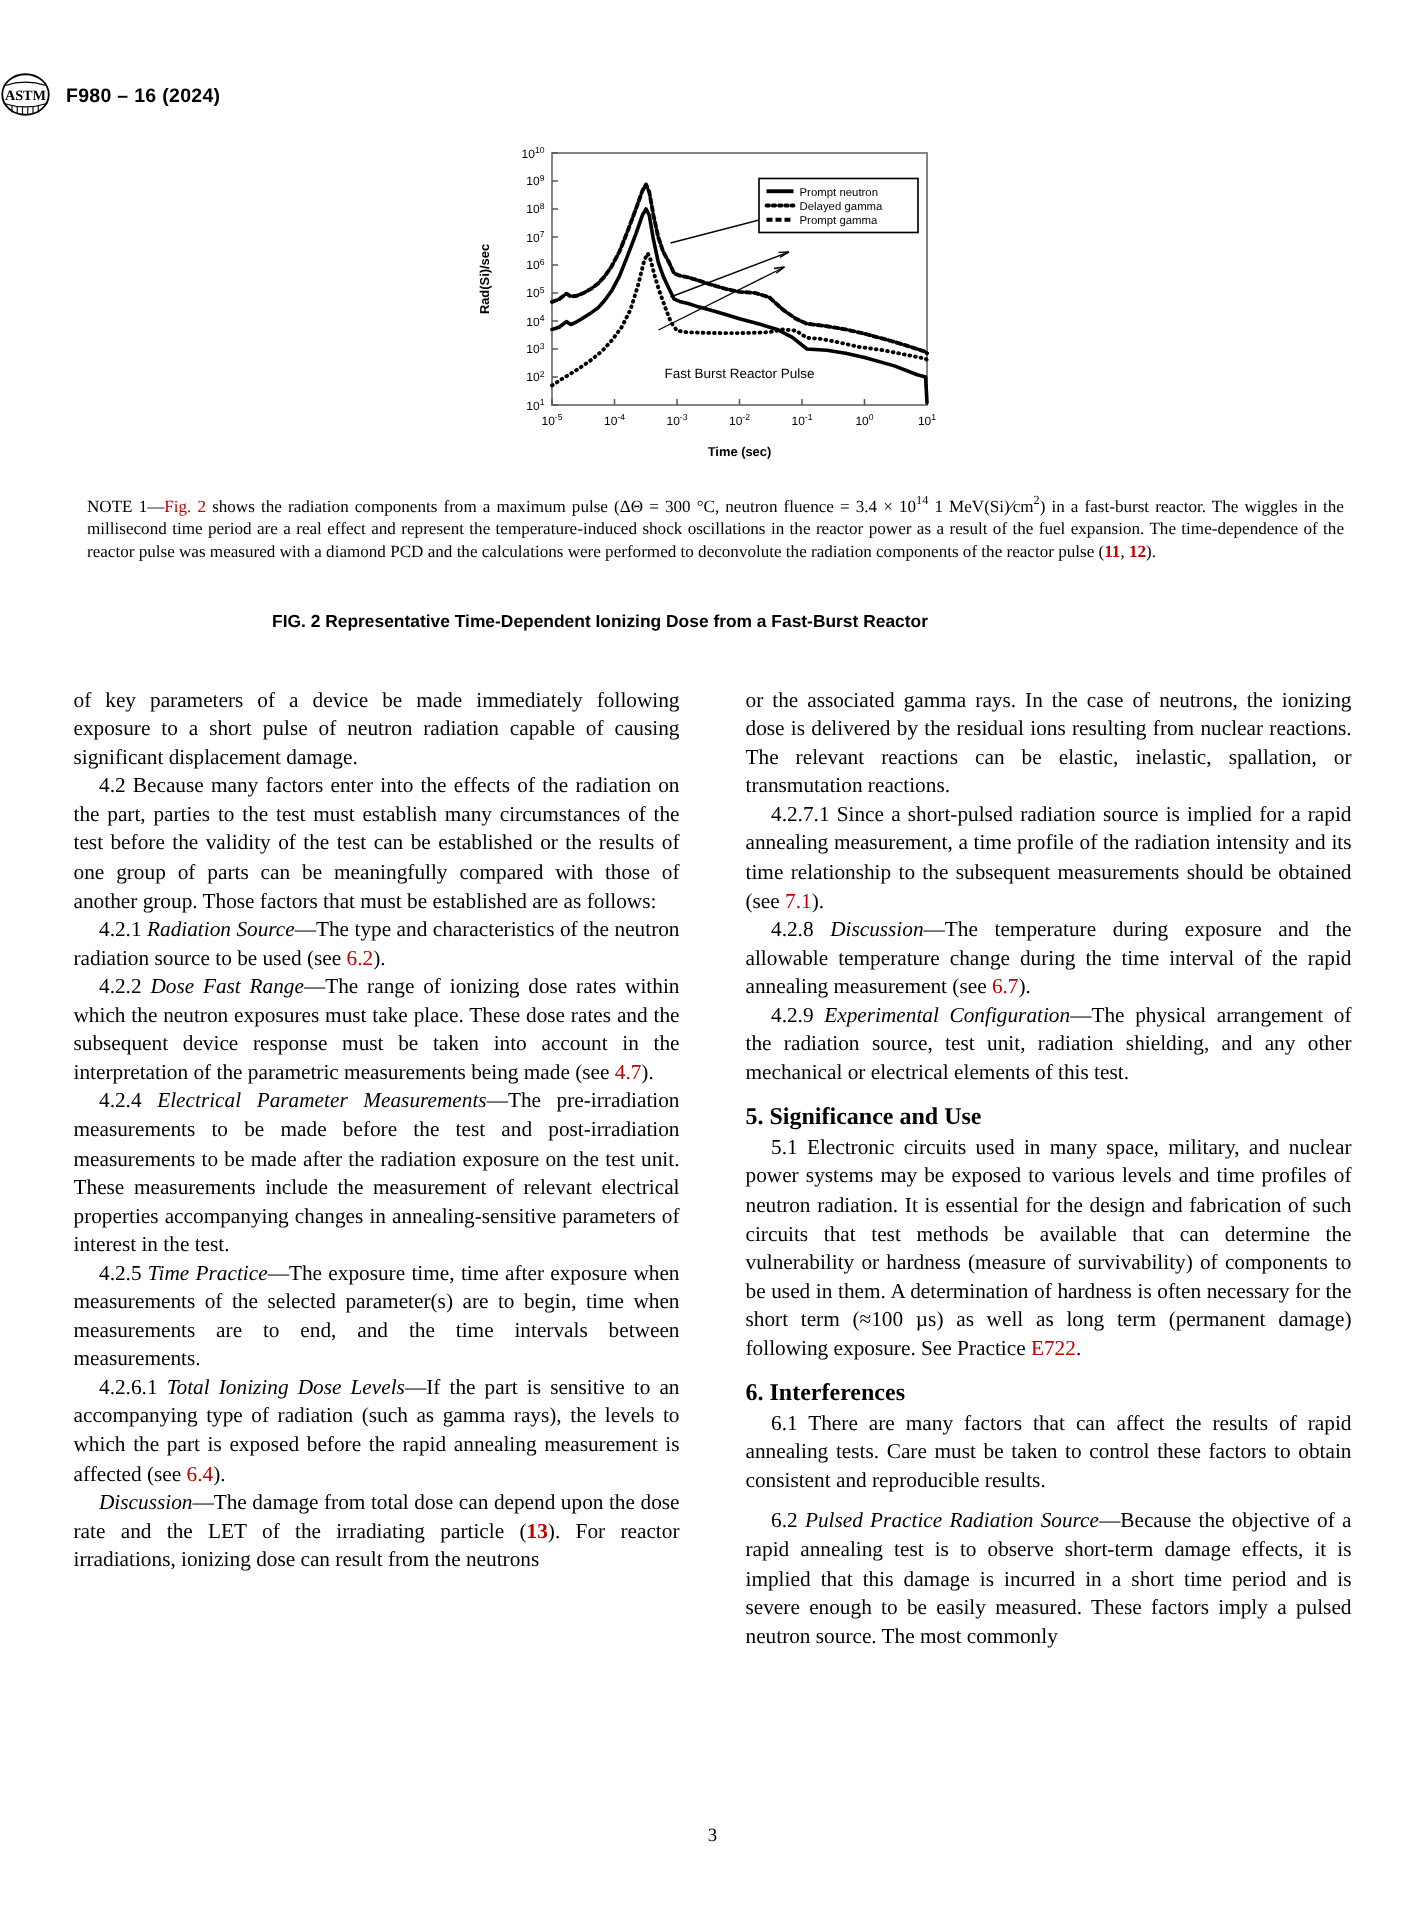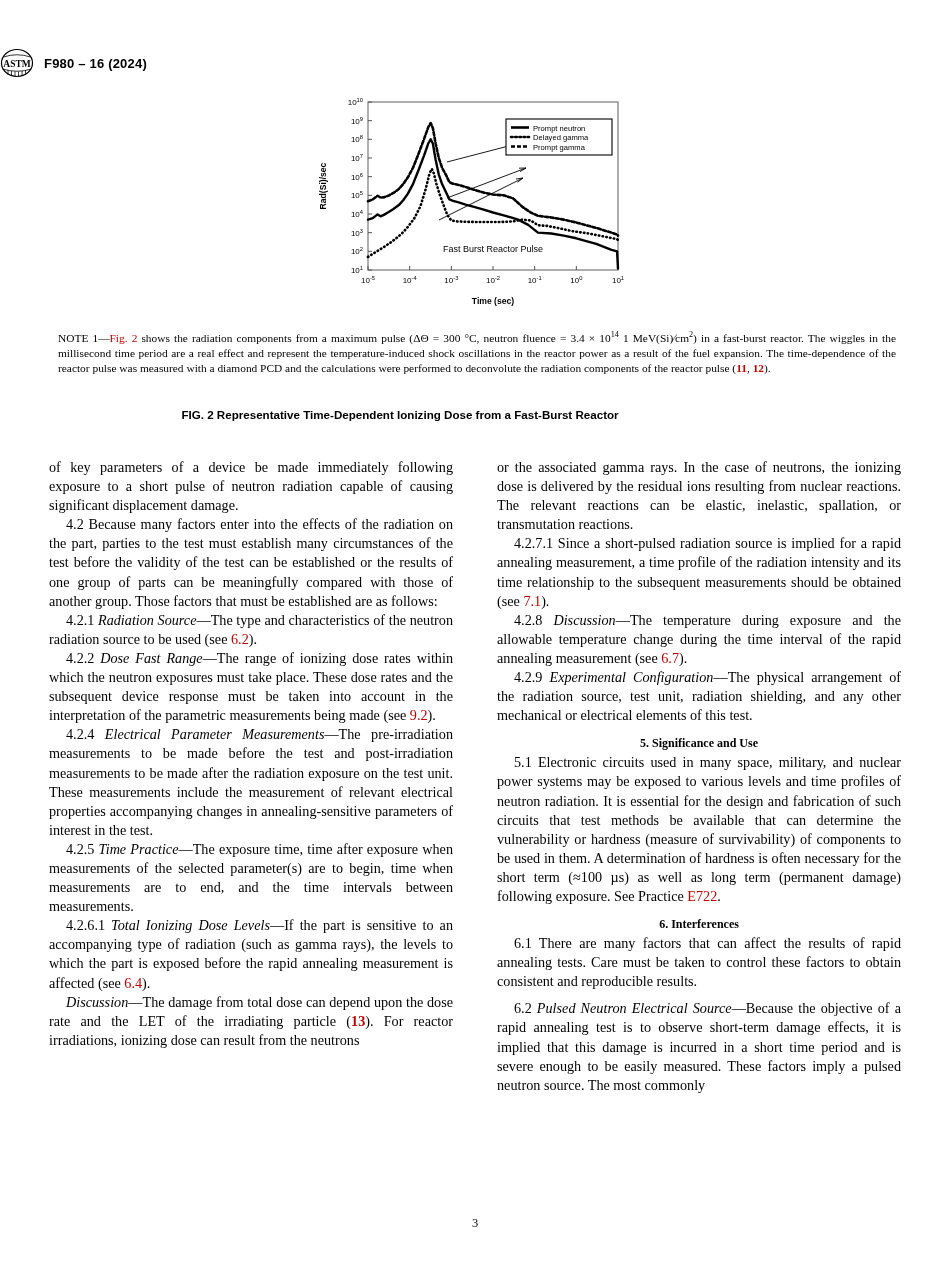--- a/index.html
+++ b/index.html
@@ -34,21 +34,21 @@
 
   
   .cols{position:absolute;top:458px;left:49px;width:852px;
         display:flex;gap:44px;}
   .col{width:410px;}
   p{margin:0 0 0 0;font-size:14.2px;line-height:1.345;text-align:justify;
     text-justify:inter-word;hyphens:none;}
   p.ind{text-indent:17px;}
   p.noind{text-indent:0;}
   .it{font-style:italic;}
-  h3.sec{font-size:12px;font-weight:bold;margin:11px 0 2px 0;text-align:center;
+  h3.sec{font-size:16px;font-weight:bold;margin:11px 0 2px 0;text-align:left;
          font-family:"Liberation Serif",serif;}
   .pnum{position:absolute;top:1216px;left:0;width:950px;text-align:center;font-size:12.5px;}
   sup{font-size:.72em;line-height:0;vertical-align:super;}
 </style>
 </head>
 <body>
 
 <div class="page">
 
   <div class="header">
@@ -187,34 +187,34 @@
     <span class="notelbl">NOTE 1—</span><span class="ref">Fig. 2</span><span> shows the radiation components from a maximum pulse (ΔΘ = 300 °C, neutron fluence = 3.4 × 10</span><sup>14</sup><span> 1 MeV(Si)∕cm</span><sup>2</sup><span>) in a fast-burst reactor. The wiggles in the millisecond time period are a real effect and represent the temperature-induced shock oscillations in the reactor power as a result of the fuel expansion. The time-dependence of the reactor pulse was measured with a diamond PCD and the calculations were performed to deconvolute the radiation components of the reactor pulse (</span><span class="bref">11</span><span>, </span><span class="bref">12</span><span>).</span>
   </div>
 
   <div class="fig-caption">FIG. 2 Representative Time-Dependent Ionizing Dose from a Fast-Burst Reactor</div>
 
   <div class="cols">
     <div class="col" id="col-left">
         <p class="noind"><span>of key parameters of a device be made immediately following exposure to a short pulse of neutron radiation capable of causing significant displacement damage.</span></p>
         <p class="ind"><span>4.2 </span><span>Because many factors enter into the effects of the radiation on the part, parties to the test must establish many circumstances of the test before the validity of the test can be established or the results of one group of parts can be meaningfully compared with those of another group. Those factors that must be established are as follows:</span></p>
         <p class="ind"><span>4.2.1 </span><span class="it">Radiation Source</span><span>—The type and characteristics of the neutron radiation source to be used (see </span><span class="ref">6.2</span><span>).</span></p>
-        <p class="ind"><span>4.2.2 </span><span class="it">Dose Fast Range</span><span>—The range of ionizing dose rates within which the neutron exposures must take place. These dose rates and the subsequent device response must be taken into account in the interpretation of the parametric measurements being made (see </span><span class="ref">9.2</span><span>).</span></p>
+        <p class="ind"><span>4.2.2 </span><span class="it">Dose Fast Range</span><span>—The range of ionizing dose rates within which the neutron exposures must take place. These dose rates and the subsequent device response must be taken into account in the interpretation of the parametric measurements being made (see </span><span class="ref">4.7</span><span>).</span></p>
         <p class="ind"><span>4.2.4 </span><span class="it">Electrical Parameter Measurements</span><span>—The pre-irradiation measurements to be made before the test and post-irradiation measurements to be made after the radiation exposure on the test unit. These measurements include the measurement of relevant electrical properties accompanying changes in annealing-sensitive parameters of interest in the test.</span></p>
         <p class="ind"><span>4.2.5 </span><span class="it">Time Practice</span><span>—The exposure time, time after exposure when measurements of the selected parameter(s) are to begin, time when measurements are to end, and the time intervals between measurements.</span></p>
         <p class="ind"><span>4.2.6.1 </span><span class="it">Total Ionizing Dose Levels</span><span>—If the part is sensitive to an accompanying type of radiation (such as gamma rays), the levels to which the part is exposed before the rapid annealing measurement is affected (see </span><span class="ref">6.4</span><span>).</span></p>
         <p class="ind"><span class="it">Discussion</span><span>—The damage from total dose can depend upon the dose rate and the LET of the irradiating particle (</span><span class="bref">13</span><span>). For reactor irradiations, ionizing dose can result from the neutrons</span></p>
       </div>
     <div class="col" id="col-right">
         <p class="noind"><span>or the associated gamma rays. In the case of neutrons, the ionizing dose is delivered by the residual ions resulting from nuclear reactions. The relevant reactions can be elastic, inelastic, spallation, or transmutation reactions.</span></p>
         <p class="ind"><span>4.2.7.1  </span><span>Since a short-pulsed radiation source is implied for a rapid annealing measurement, a time profile of the radiation intensity and its time relationship to the subsequent measurements should be obtained (see </span><span class="ref">7.1</span><span>).</span></p>
         <p class="ind"><span>4.2.8 </span><span class="it">Discussion</span><span>—The temperature during exposure and the allowable temperature change during the time interval of the rapid annealing measurement (see </span><span class="ref">6.7</span><span>).</span></p>
         <p class="ind"><span>4.2.9 </span><span class="it">Experimental Configuration</span><span>—The physical arrangement of the radiation source, test unit, radiation shielding, and any other mechanical or electrical elements of this test.</span></p>
         <h3 class="sec">5.  Significance and Use</h3>
         <p class="ind"><span>5.1 </span><span>Electronic circuits used in many space, military, and nuclear power systems may be exposed to various levels and time profiles of neutron radiation. It is essential for the design and fabrication of such circuits that test methods be available that can determine the vulnerability or hardness (measure of survivability) of components to be used in them. A determination of hardness is often necessary for the short term (≈100 µs) as well as long term (permanent damage) following exposure. See Practice </span><span class="ref">E722</span><span>.</span></p>
         <h3 class="sec">6.  Interferences</h3>
         <p class="ind"><span>6.1 </span><span>There are many factors that can affect the results of rapid annealing tests. Care must be taken to control these factors to obtain consistent and reproducible results.</span></p>
         <div style="height: 8px;"></div>
-        <p class="ind"><span>6.2 </span><span class="it">Pulsed Neutron Electrical Source</span><span>—Because the objective of a rapid annealing test is to observe short-term damage effects, it is implied that this damage is incurred in a short time period and is severe enough to be easily measured. These factors imply a pulsed neutron source. The most commonly</span></p>
+        <p class="ind"><span>6.2 </span><span class="it">Pulsed Practice Radiation Source</span><span>—Because the objective of a rapid annealing test is to observe short-term damage effects, it is implied that this damage is incurred in a short time period and is severe enough to be easily measured. These factors imply a pulsed neutron source. The most commonly</span></p>
       </div>
   </div>
 
   <div class="pnum">3</div>
 </div>
 
 </body></html>

